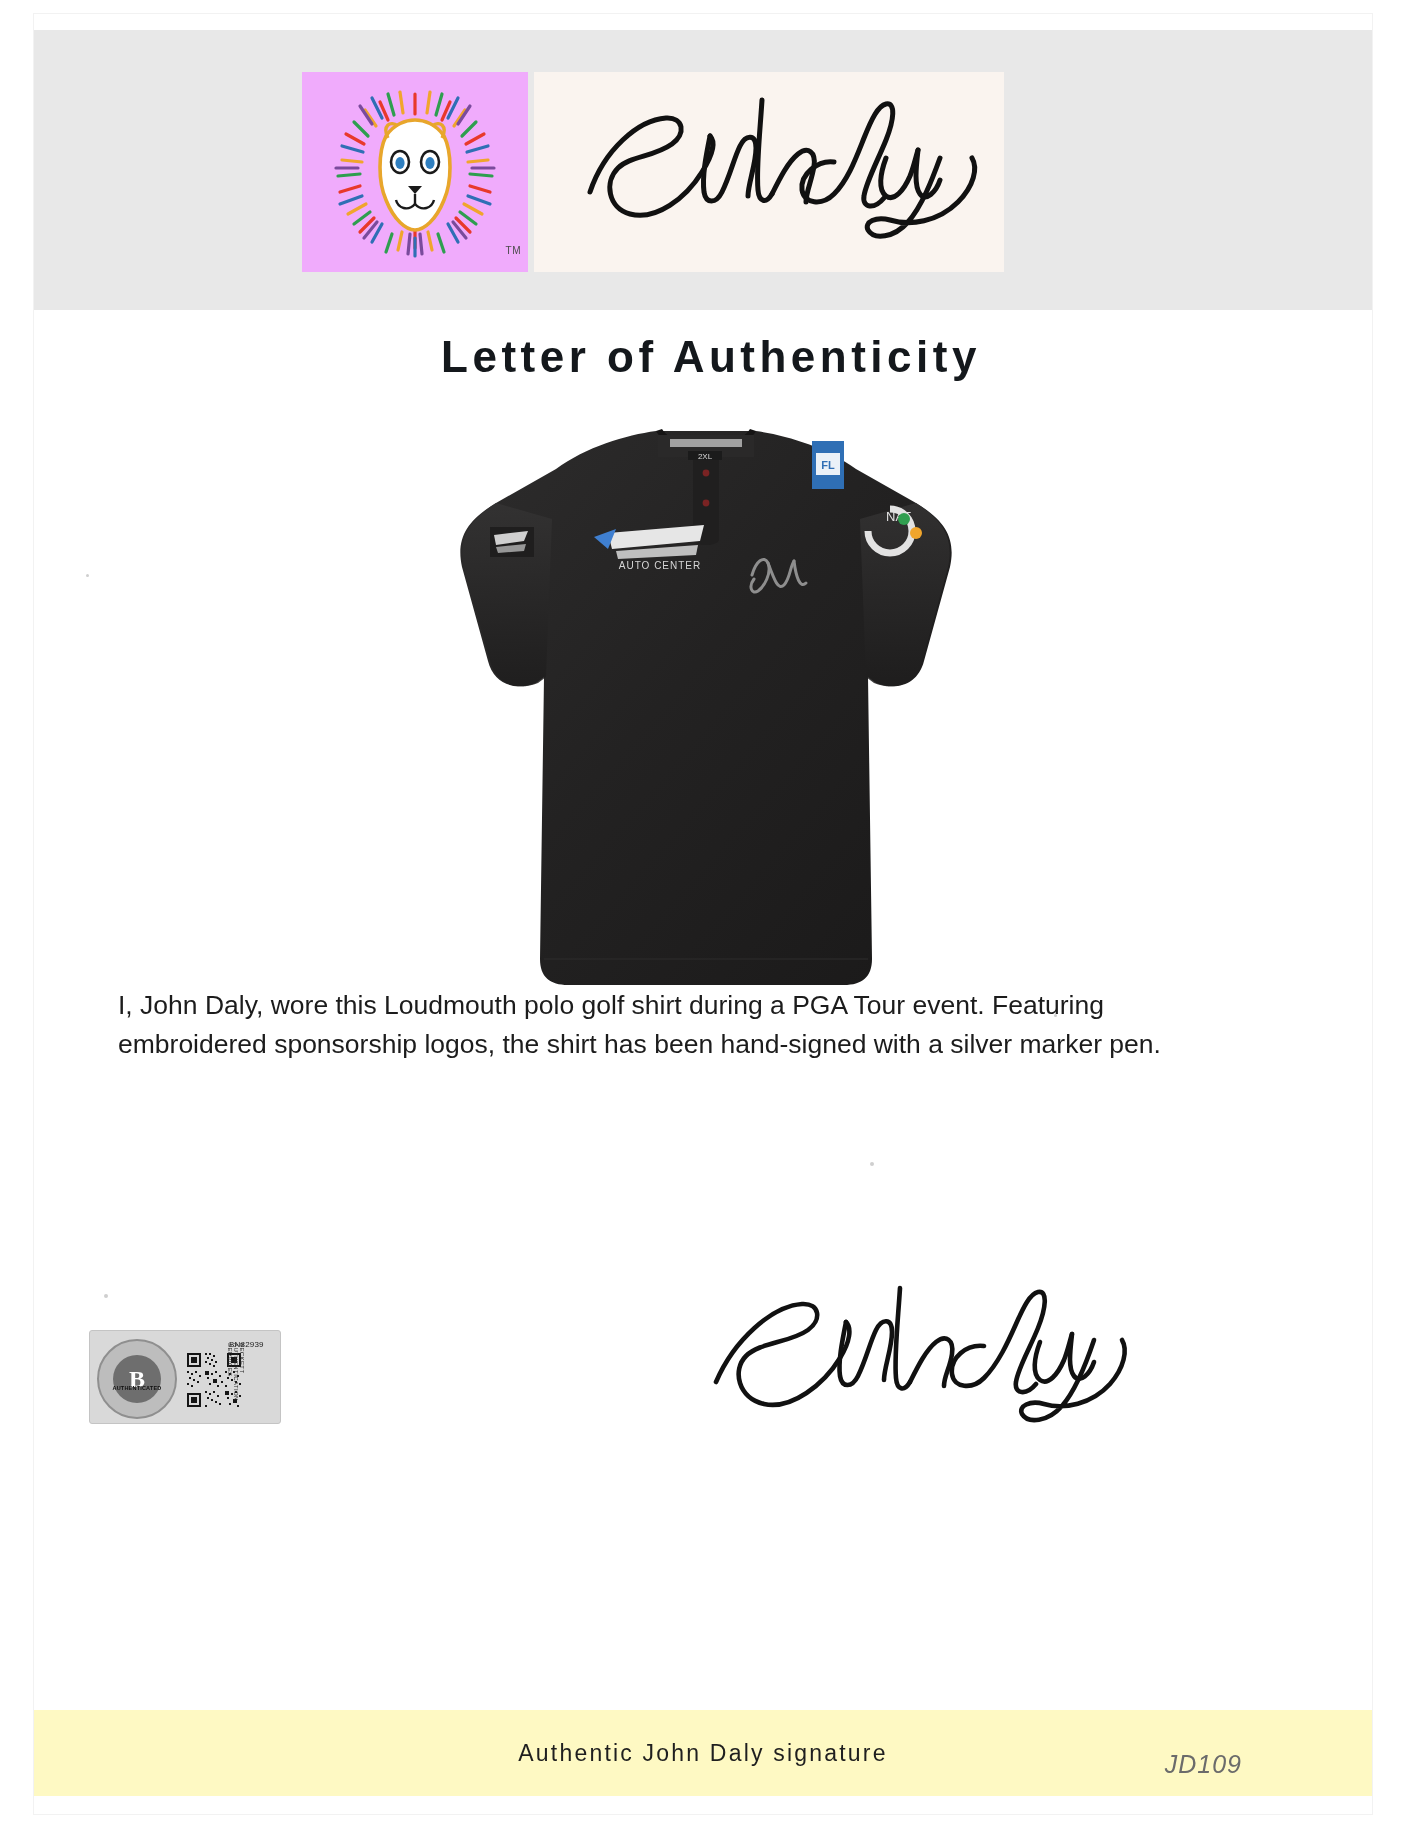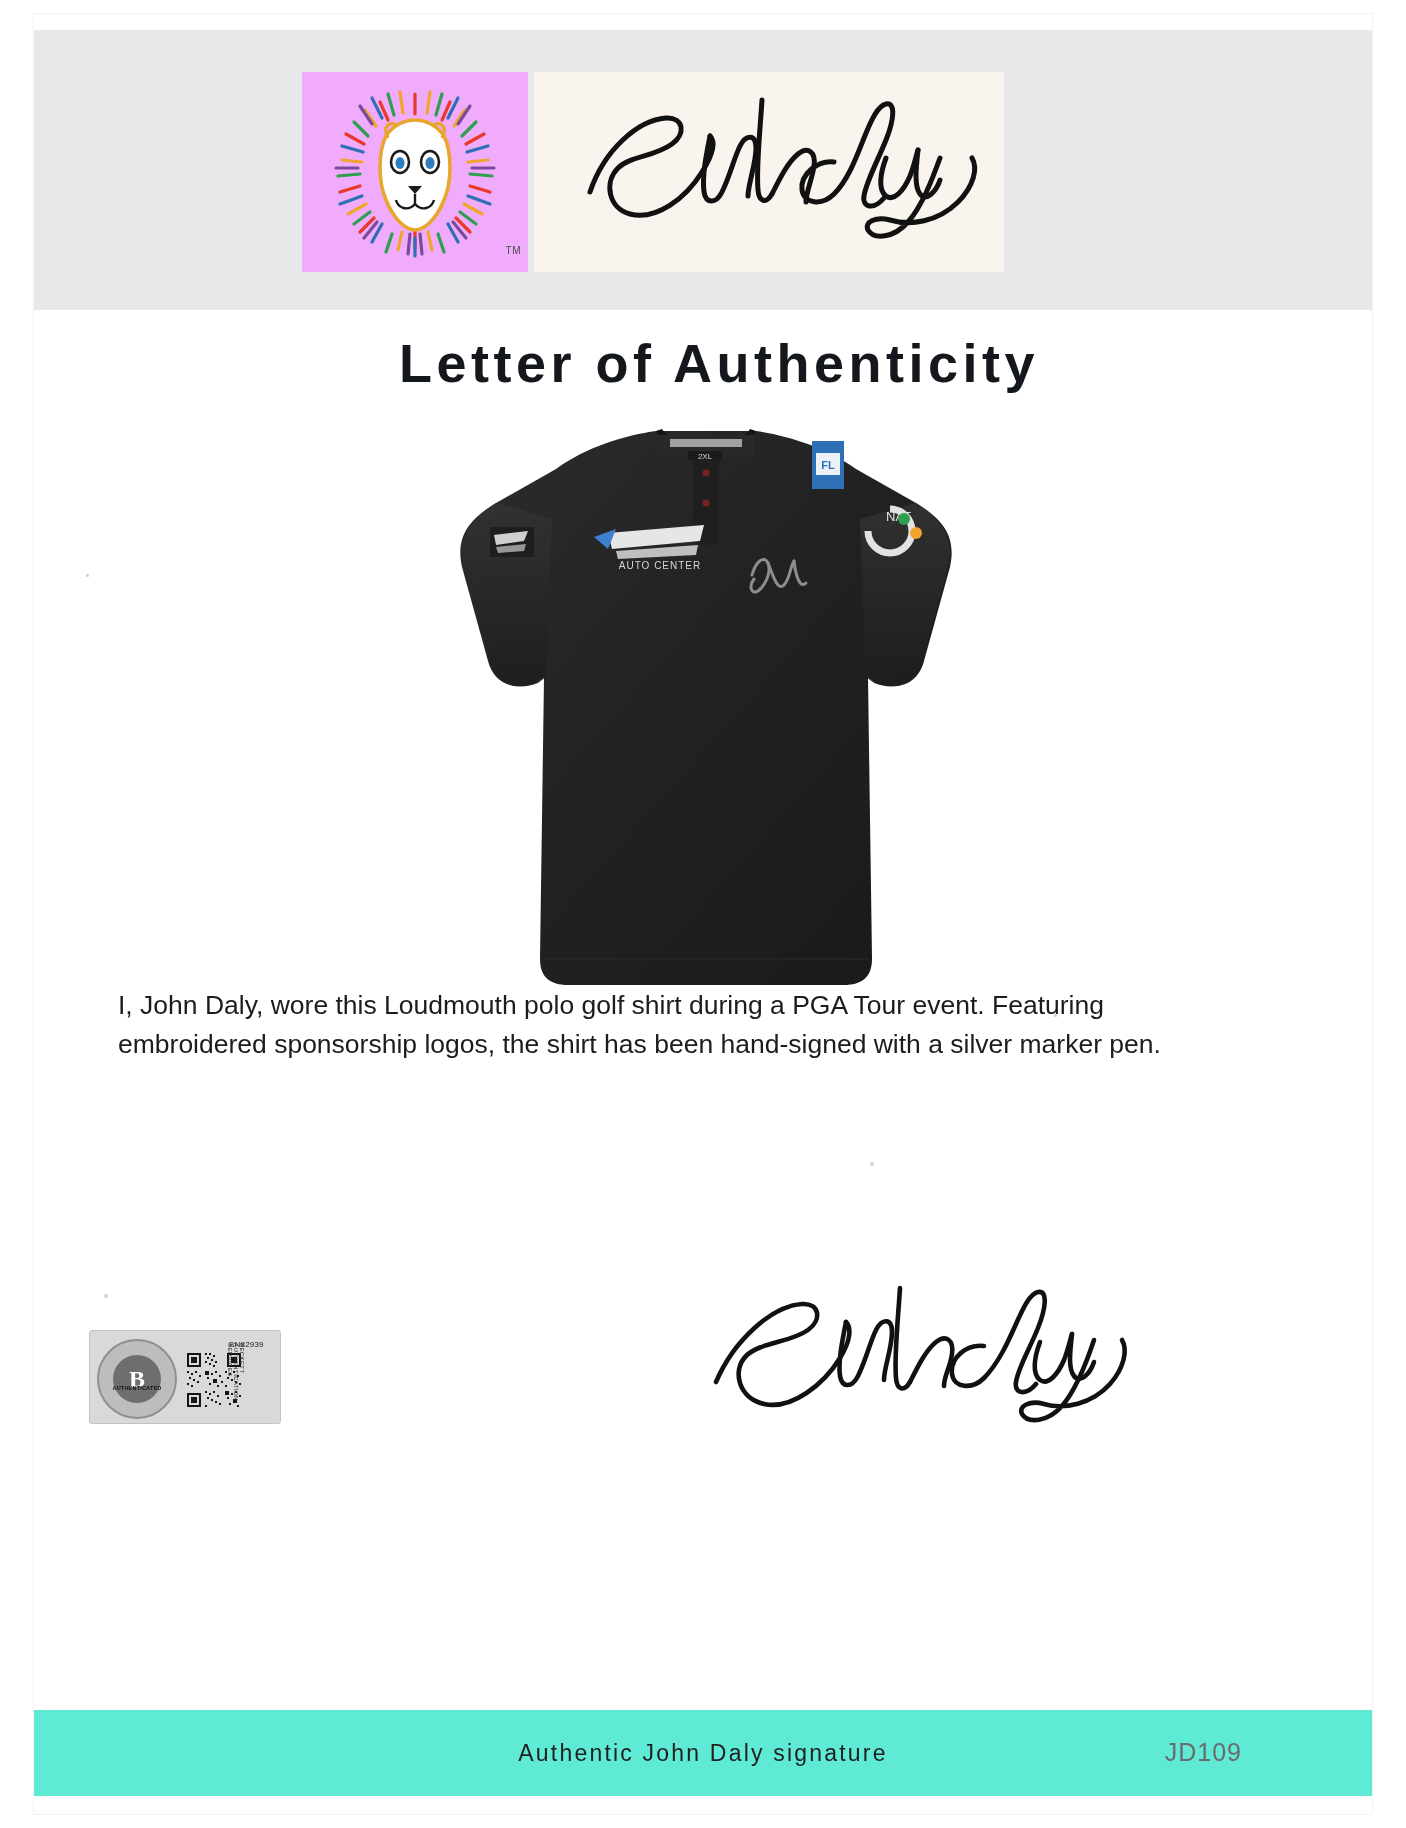--- a/index.html
+++ b/index.html
@@ -63,25 +63,25 @@
     width: 470px;
     height: 200px;
     background: #faf4ef;
     overflow: hidden;
   }
   .sig-tile svg { display:block; }
 
   
   .doc-title {
     position: absolute;
-    left: 16px;
+    left: 8px;
     top: 318px;
     width: 1338px;
     text-align: center;
-    font-size: 54px;
+    font-size: 44px;
     font-weight: bold;
     letter-spacing: 4.5px;
     color: #14181c;
   }
 
   
   .photo {
     position: absolute;
     left: 222px;
     top: 385px;
@@ -191,39 +191,40 @@
     letter-spacing: .4px;
   }
 
   
   .footer-band {
     position: absolute;
     left: 0;
     bottom: 18px;
     width: 1338px;
     height: 86px;
-    background: #5eead4;
+    background: #fef9c3;
   }
   .footer-caption {
     position: absolute;
     left: 0;
     top: 30px;
     width: 1338px;
     text-align: center;
     font-size: 23px;
     letter-spacing: 2.2px;
     color: #1f1f1f;
   }
   .footer-code {
     position: absolute;
     right: 130px;
-    top: 28px;
+    top: 40px;
     font-size: 25px;
     letter-spacing: 1px;
     color: #6b6b6b;
+    font-style: italic;
   }
 
   
   .speck { position: absolute; background: #cfcfcf; border-radius: 50%; }
 </style>
 </head>
 <body>
 
 <div class="page">
 

